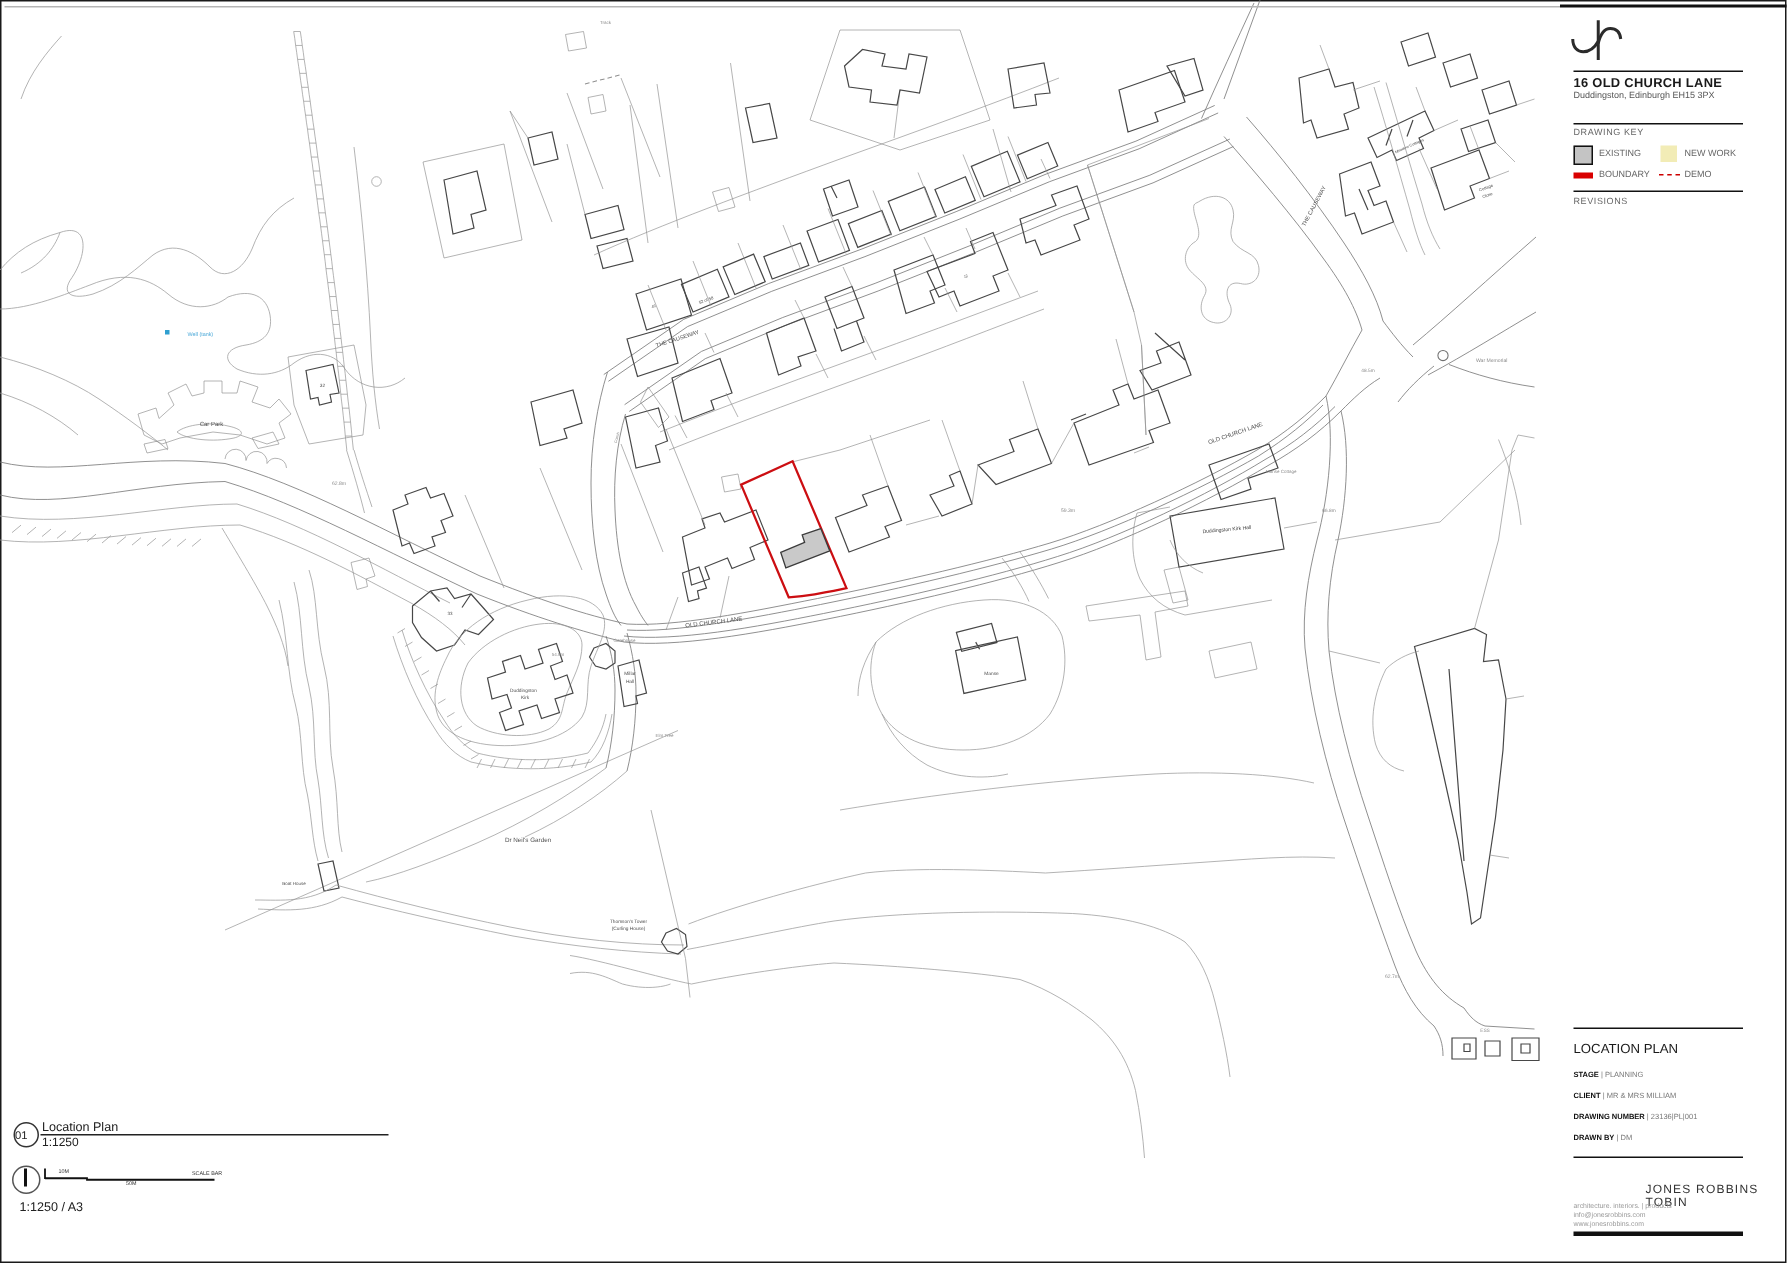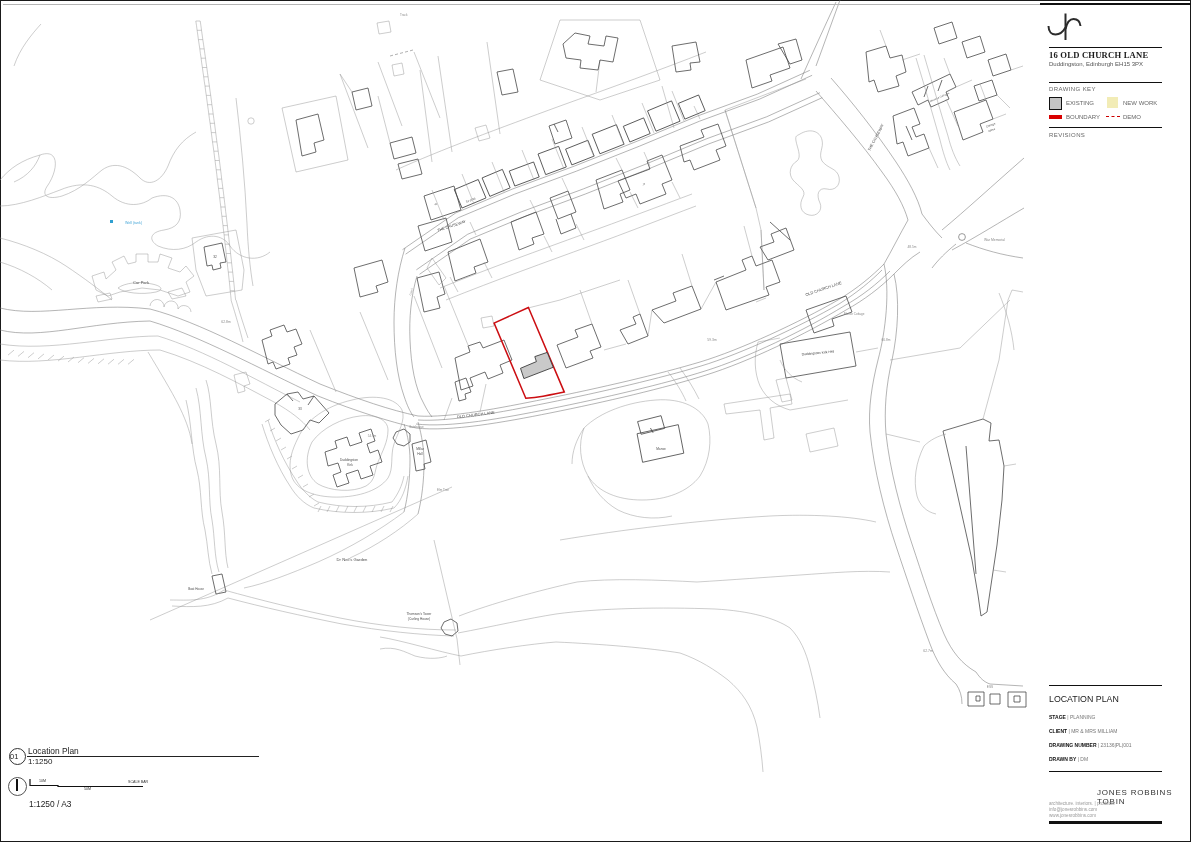--- a/index.html
+++ b/index.html
@@ -399,21 +399,21 @@
 <div style="position:absolute;left:1040px;top:3px;width:151px;height:2px;background:#111;"></div>
 
 <svg style="position:absolute;left:1046px;top:11px;" width="40" height="32" viewBox="0 0 40 32">
   <path d="M19.5 2.5 L19.5 29" stroke="#2b2b2b" stroke-width="2" fill="none"></path>
   <path d="M2.5 15 C2.5 21 6 23.5 9.5 23.5 C14 23.5 17 21 19.5 16.5" stroke="#2b2b2b" stroke-width="2" fill="none"></path>
   <path d="M19.5 18 C21 11.5 24 8 27.5 8 C31.5 8 34 10.5 34.5 15" stroke="#2b2b2b" stroke-width="2" fill="none"></path>
 </svg>
 
 <div class="rule" style="top:47px;"></div>
 
-<div style="position:absolute;left:1049px;top:50px;font-size:8.6px;font-weight:bold;color:#1a1a1a;letter-spacing:0.2px;font-family:Liberation Serif, serif;">16 OLD CHURCH LANE</div>
+<div style="position:absolute;left:1049px;top:50px;font-size:8.6px;font-weight:bold;color:#1a1a1a;letter-spacing:0.2px;">16 OLD CHURCH LANE</div>
 
 <div style="position:absolute;left:1049px;top:61px;font-size:6px;color:#555;">Duddingston, Edinburgh EH15 3PX</div>
 
 <div class="rule" style="top:82px;"></div>
 
 <div style="position:absolute;left:1049px;top:86px;font-size:6px;color:#666;letter-spacing:0.4px;">DRAWING KEY</div>
 
 <div style="position:absolute;left:1049px;top:97px;width:11px;height:11px;background:#c4c4c4;border:1px solid #111;"></div>
 
 <div style="position:absolute;left:1066px;top:100px;font-size:6px;color:#666;">EXISTING</div>
@@ -470,13 +470,13 @@
 
 <div style="position:absolute;left:15.7px;top:778.5px;width:2.6px;height:12px;background:#111;"></div>
 
 <svg style="position:absolute;left:28px;top:776px;" width="120" height="14" viewBox="0 0 120 14">
   <path d="M2 3 L2 10 L2 9.5 L30 9.5 L30 10.5 L115 10.5" stroke="#111" stroke-width="1.2" fill="none"></path>
   <text x="11" y="6" font-size="3.6" fill="#333" font-family="Liberation Sans">10M</text>
   <text x="56" y="14" font-size="3.6" fill="#333" font-family="Liberation Sans">50M</text>
   <text x="100" y="7" font-size="3.6" fill="#333" font-family="Liberation Sans">SCALE BAR</text>
 </svg>
 
-<div style="position:absolute;left:29px;top:799px;font-size:8.4px;color:#222;">1:1250 / A3</div>
+<div style="position:absolute;left:13px;top:799px;font-size:8.4px;color:#222;">1:1250 / A3</div>
 
 </body></html>

